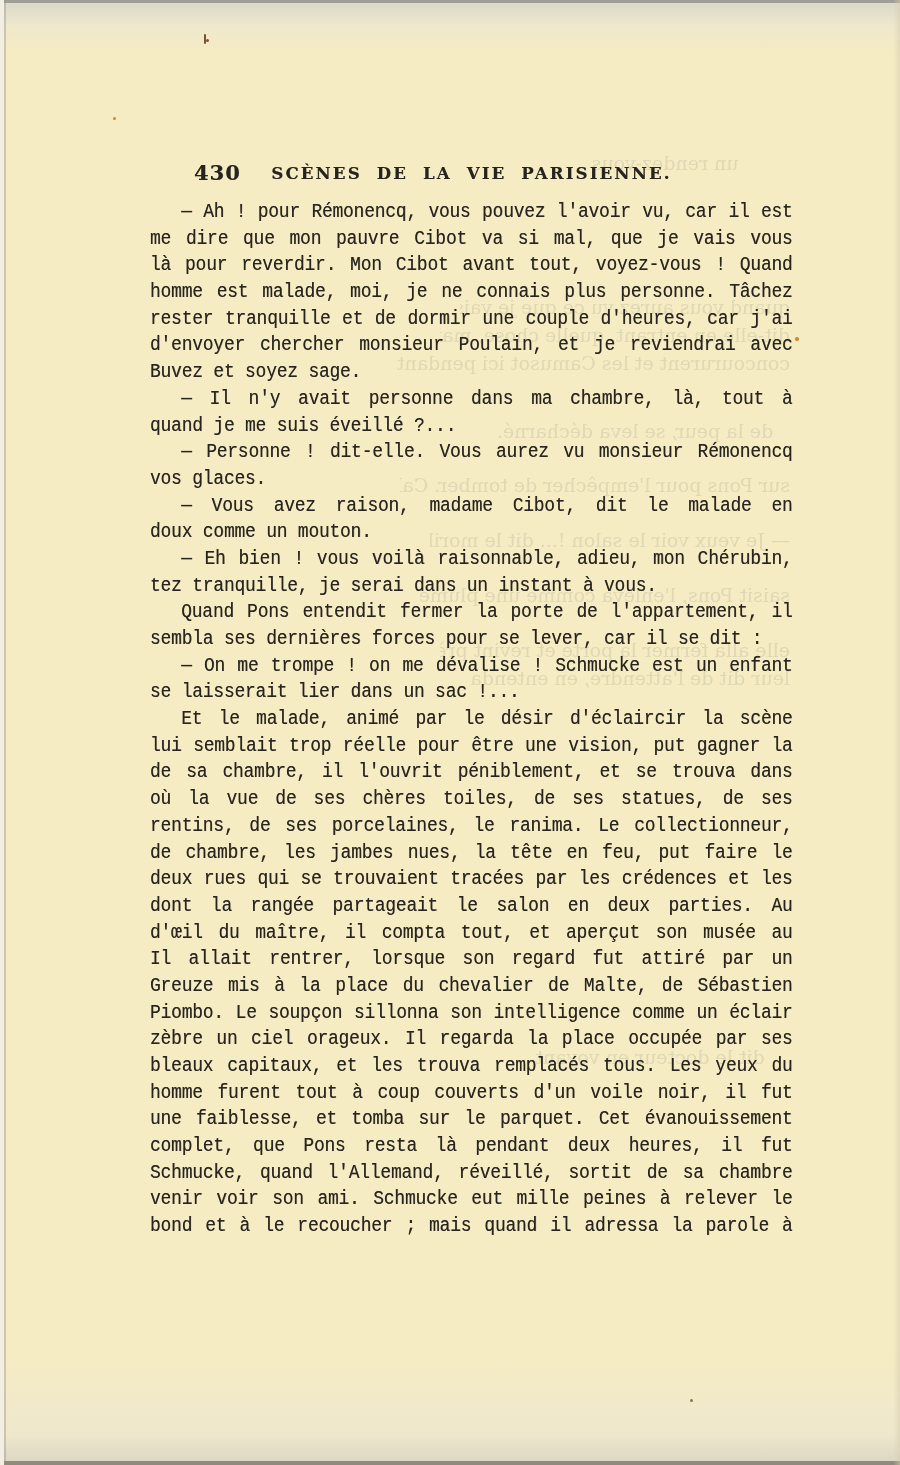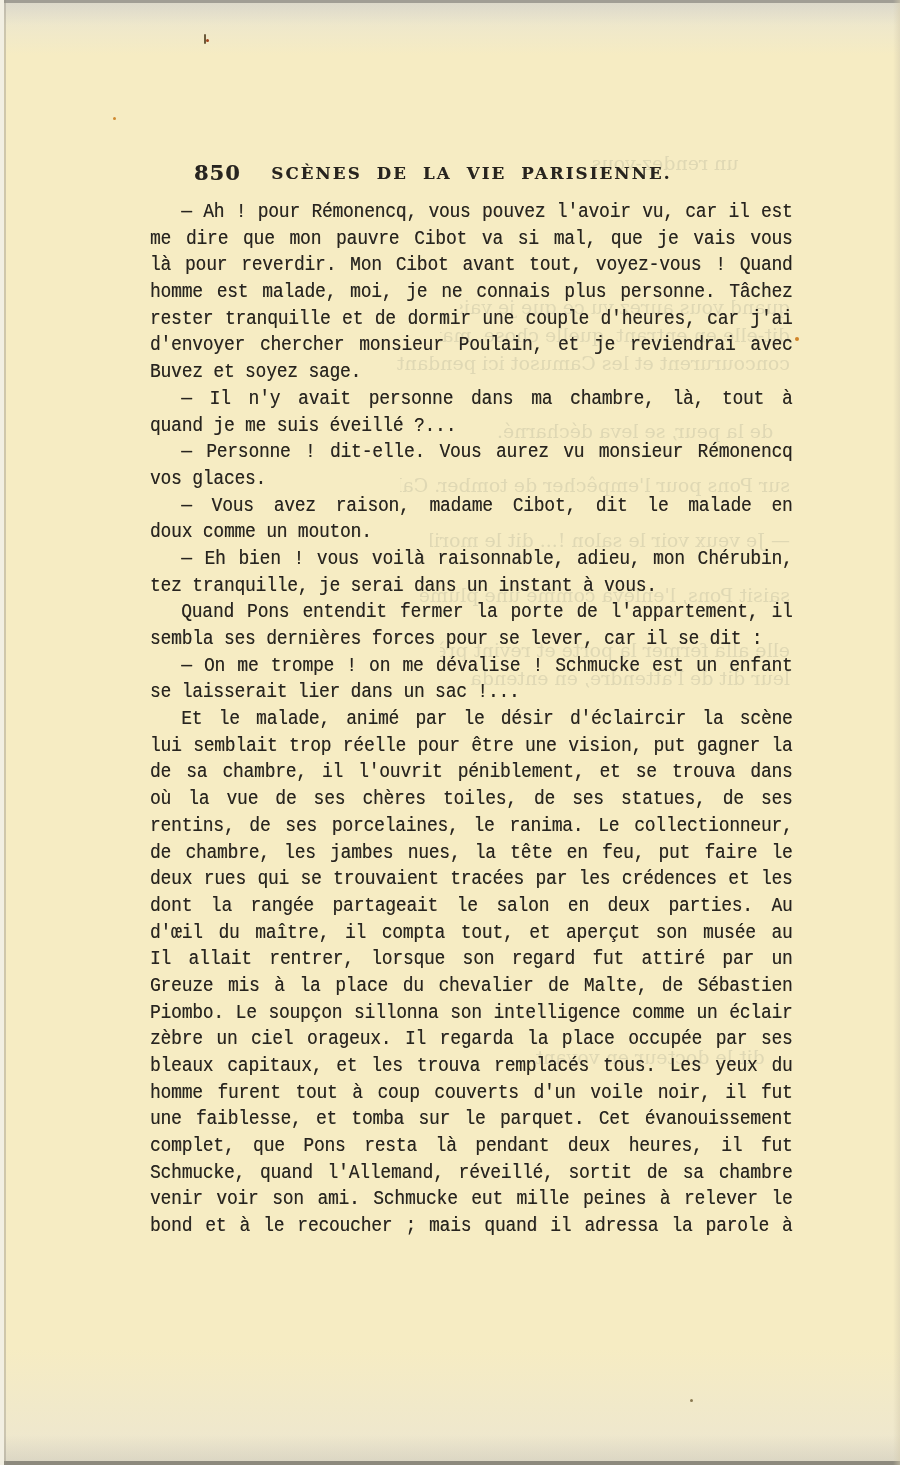--- a/index.html
+++ b/index.html
@@ -76,21 +76,21 @@
       <div class="ghost" style="top: 420px; left: 480px; width: 310px;">de la peur, se leva décharné.</div>
       <div class="ghost" style="top: 474px; left: 400px; width: 390px;">sur Pons pour l'empêcher de tomber. Calmez-vous donc</div>
       <div class="ghost" style="top: 529px; left: 430px; width: 360px;">— Je veux voir le salon !... dit le moribond</div>
       <div class="ghost" style="top: 584px; left: 420px; width: 370px;">saisit Pons, l'enleva comme une plume et le remit</div>
       <div class="ghost" style="top: 639px; left: 440px; width: 350px;">elle alla fermer la porte et revint près de lui</div>
       <div class="ghost" style="top: 667px; left: 470px; width: 320px;">leur dit de l'attendre, en entendant</div>
       <div class="ghost" style="top: 1046px; left: 520px; width: 260px;">dit le docteur en voyant</div>
     </div>
 
   <div class="header">
-    <span class="pagenum">850</span>
+    <span class="pagenum">430</span>
     <span class="runtitle">SCÈNES DE LA VIE PARISIENNE.</span>
   </div>
 
   <div class="body">
       <div class="textline first">— Ah ! pour Rémonencq, vous pouvez l'avoir vu, car il est venu</div>
       <div class="textline">me dire que mon pauvre Cibot va si mal, que je vais vous planter</div>
       <div class="textline">là pour reverdir. Mon Cibot avant tout, voyez-vous ! Quand mon</div>
       <div class="textline">homme est malade, moi, je ne connais plus personne. Tâchez de</div>
       <div class="textline">rester tranquille et de dormir une couple d'heures, car j'ai dit</div>
       <div class="textline">d'envoyer chercher monsieur Poulain, et je reviendrai avec lui...</div>

